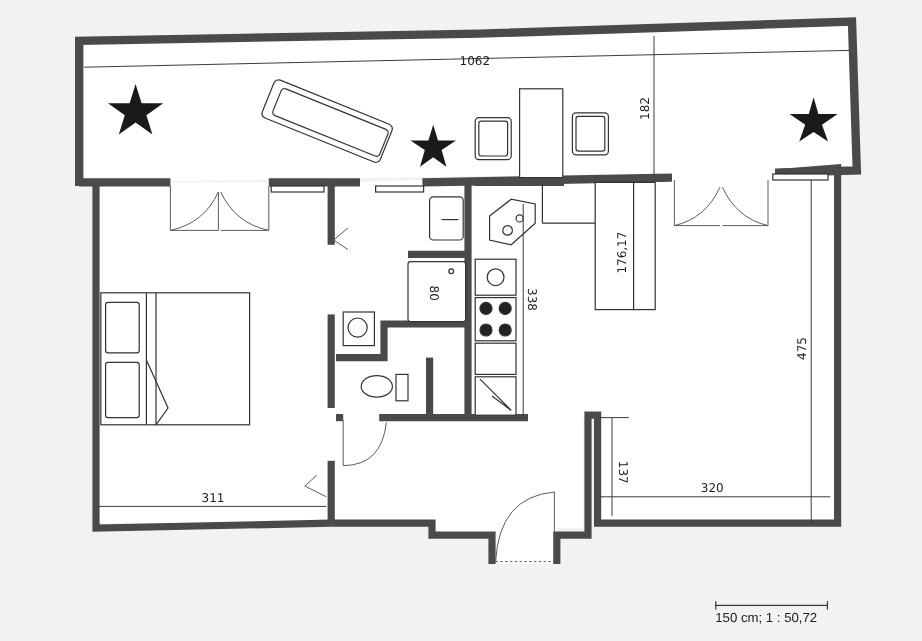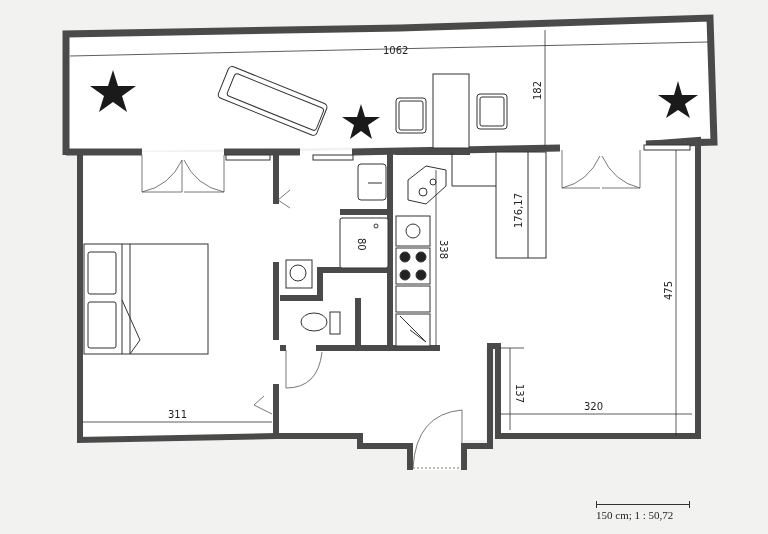--- a/index.html
+++ b/index.html
@@ -1,19 +1,19 @@
 <!DOCTYPE html>
 <html><head>
 <meta charset="utf-8">
 <style>
   html, body { margin:0; padding:0; }
   body { width:768px; height:534px; background:#f2f2f0; overflow:hidden; position:relative; font-family:"Liberation Sans", sans-serif; }
   #plan { position:absolute; left:0; top:0; }
   .dim { font-family:"DejaVu Sans", sans-serif; font-size:10px; fill:#222; }
-  .scale-label { position:absolute; left:596px; top:509px; font-size:11px; color:#222; font-family:Liberation Serif, serif;text-align:center; }
+  .scale-label { position:absolute; left:596px; top:509px; font-size:11px; color:#222; font-family:Liberation Sans, sans-serif;text-align:center; }
   .scale-bar { position:absolute; left:596px; top:504px; width:94px; height:0; border-top:1px solid #333; }
   .scale-bar:before, .scale-bar:after { content:""; position:absolute; top:-4px; width:1px; height:7px; background:#333; }
   .scale-bar:before { left:0; } .scale-bar:after { right:0; }
 </style>
 </head>
 <body>
 
 <svg id="plan" width="768" height="534" viewBox="0 0 768 534" xmlns="http://www.w3.org/2000/svg">
 
   <g>

